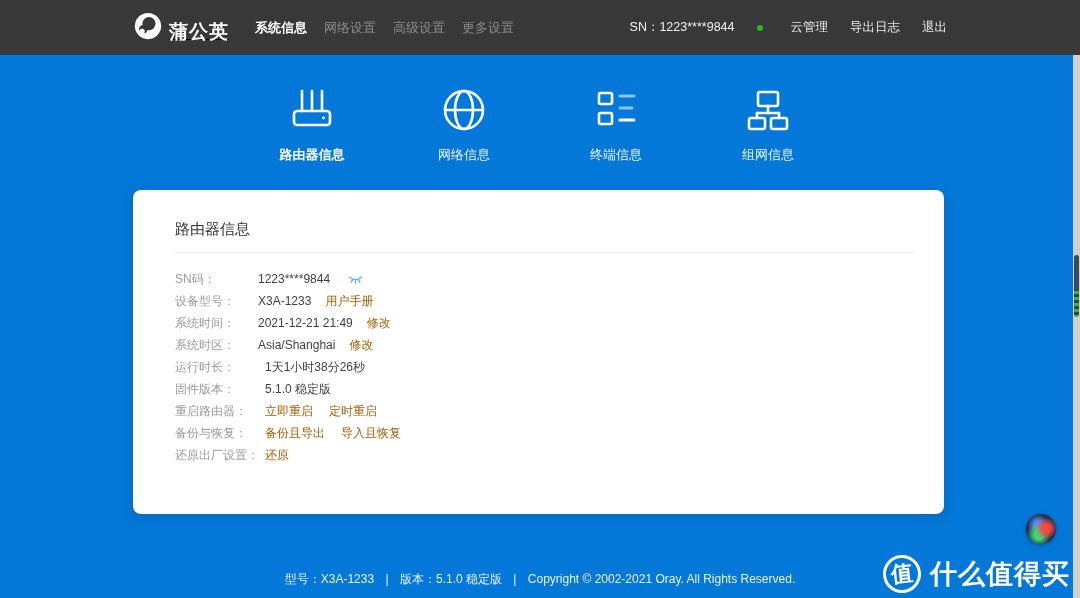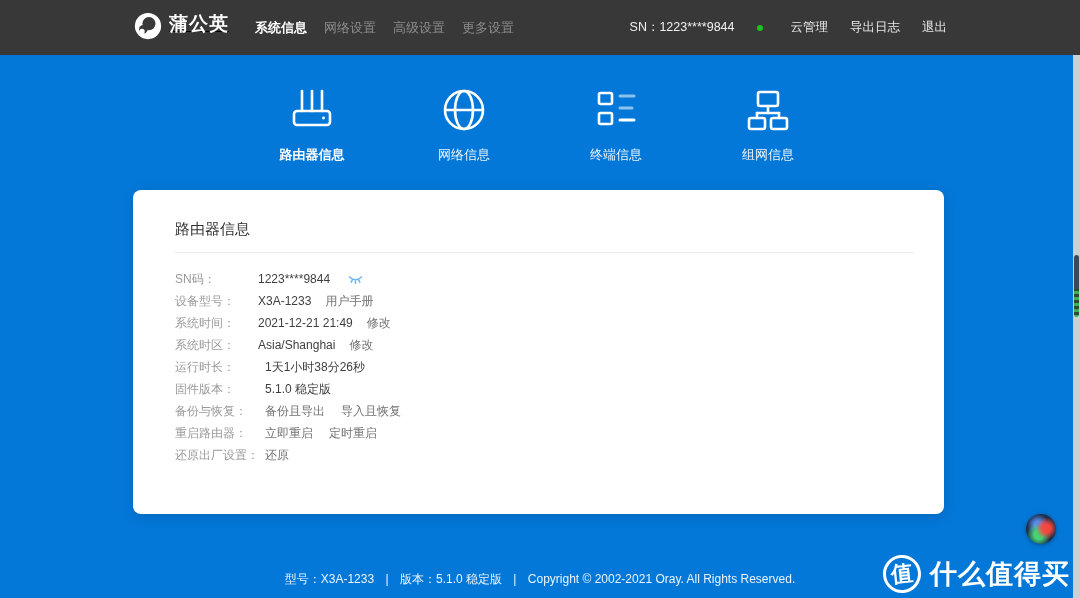--- a/index.html
+++ b/index.html
@@ -4,21 +4,21 @@
 <style>
   * { margin:0; padding:0; box-sizing:border-box; }
   html,body { width:1080px; height:598px; }
   body { font-family:"Liberation Sans","DejaVu Sans",sans-serif; }
   #page { position:relative; width:1080px; height:598px; background:#0478d8; overflow:hidden; }
 
   
   .header { position:absolute; top:0; left:0; width:1080px; height:55px; background:#383838;
             display:flex; align-items:center; justify-content:space-between; padding:0 133px; z-index:5; }
   .header-left { display:flex; align-items:center; }
-  .logo { display:flex; align-items:flex-start; cursor:pointer;text-decoration:underline; }
+  .logo { display:flex; align-items:flex-end; cursor:pointer;text-decoration:underline; }
   .logo-text { color:#ffffff; font-size:19px; font-weight:700; margin-left:6px; letter-spacing:1px; }
   .nav { display:flex; align-items:center; margin-left:26px; }
   .nav-item { font-size:13px; color:#8c8c8c; margin-right:17px; cursor:pointer; white-space:nowrap; }
   .nav-item.active { color:#ffffff; font-weight:700; }
   .header-right { display:flex; }
   .hr-item { color:#e8e8e8; font-size:12.5px; margin-left:22px; white-space:nowrap; cursor:pointer; }
   .hr-sn { color:#f0f0f0; cursor:default; margin-left:0; }
   .cloud { display:flex; align-items:center;gap:24px; }
   .green-dot { width:6px; height:6px; border-radius:50%; background:#1ec11e; margin-right:4px; }
 
@@ -34,21 +34,21 @@
           border-radius:8px; box-shadow:0 3px 12px rgba(0,30,70,.18); }
   .card-title { margin:30px 30px 0 42px; font-size:15px; color:#333333; }
   .card-divider { margin:13px 30px 0 42px; border-bottom:1px solid #ececec; }
   .card-body { display:flex; padding:20px 30px 0 42px;flex-direction:column; }
   .col-left { width:365px; }
   .col-right { flex:1; }
   .row { display:flex; align-items:center; margin-bottom:9px; font-size:12px; line-height:13px; }
   .row-label { color:#9a9a9a; width:83px; flex-shrink:0; }
   .col-right .row-label { width:90px; }
   .row-value { color:#3f3f3f; margin-right:14px; white-space:nowrap; }
-  .row-link { color:#737373; margin-right:16px; cursor:pointer; white-space:nowrap; }
+  .row-link { color:#a16207; margin-right:16px; cursor:pointer; white-space:nowrap; }
   .eye-btn { cursor:pointer; display:inline-flex; align-items:center; margin-left:4px; }
 
   
   .footer { position:absolute; top:571px; left:0; width:1080px; text-align:center;
             color:#eaf4fd; font-size:12px; }
   .footer span { margin:0 4px; }
 
   
   .orb { position:absolute; left:1026px; top:514px; width:30px; height:30px; border-radius:50%; cursor:pointer;
          background:
@@ -195,28 +195,28 @@
       <div class="col-right">
         <div class="row">
           <span class="row-label">运行时长：</span>
           <span class="row-value">1天1小时38分26秒</span>
         </div>
         <div class="row">
           <span class="row-label">固件版本：</span>
           <span class="row-value">5.1.0 稳定版</span>
         </div>
         <div class="row">
+          <span class="row-label">重启路由器：</span>
+          <span class="row-link">立即重启</span>
+          <span class="row-link">定时重启</span>
+        </div>
+        <div class="row">
           <span class="row-label">备份与恢复：</span>
           <span class="row-link">备份且导出</span>
           <span class="row-link">导入且恢复</span>
-        </div>
-        <div class="row">
-          <span class="row-label">重启路由器：</span>
-          <span class="row-link">立即重启</span>
-          <span class="row-link">定时重启</span>
         </div>
         <div class="row">
           <span class="row-label">还原出厂设置：</span>
           <span class="row-link">还原</span>
         </div>
       </div>
     </div>
   </div>
 
   <div class="footer">

